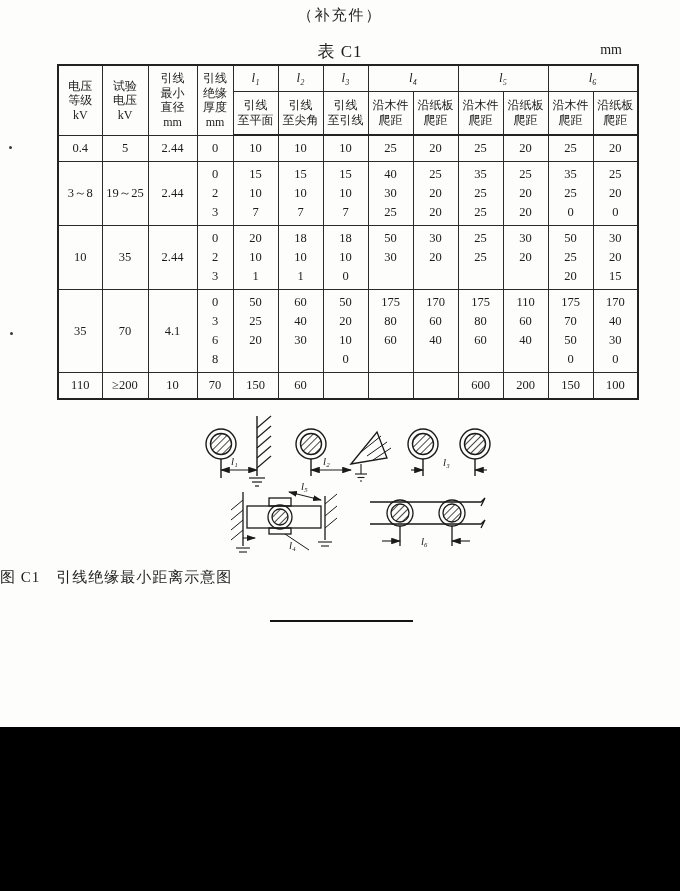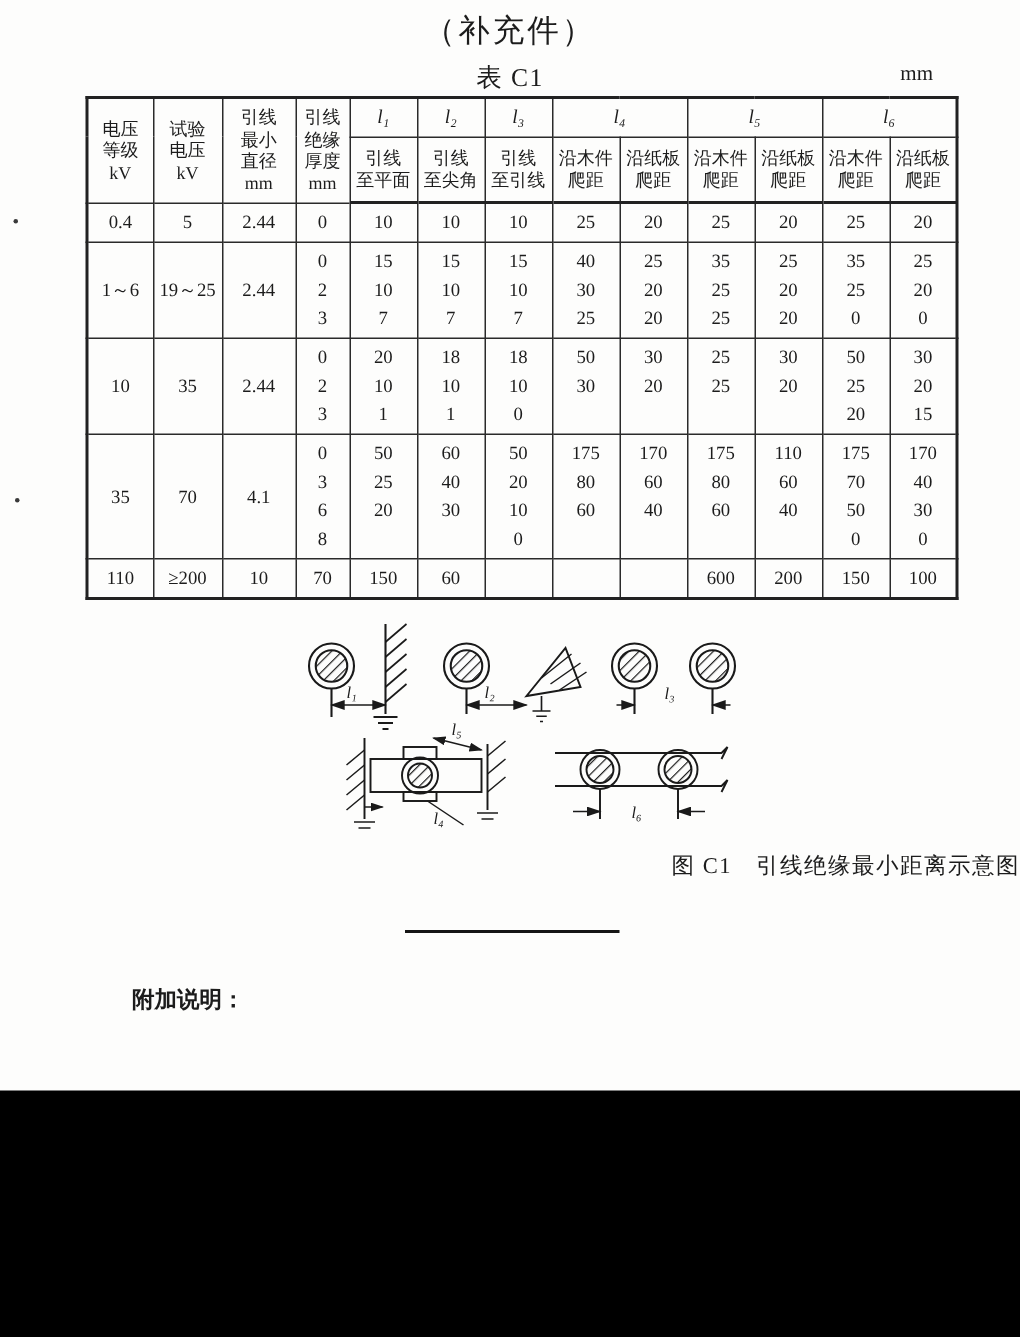--- a/index.html
+++ b/index.html
@@ -7,21 +7,21 @@
   body {
     position: relative;
     width: 680px; height: 891px;
     background: #fdfdfc;
     overflow: hidden;
     font-family: "Liberation Serif", "DejaVu Serif", serif;
     color: #1c1c1c;
   }
   .supplement {
     position: absolute; top: 6px; left: 0; width: 100%;
-    text-align: center; font-size: 21px; letter-spacing: 2px;
+    text-align: center; font-size: 15px; letter-spacing: 2px;
   }
   .table-title-row {
     position: absolute; top: 40px; left: 0; width: 100%; height: 20px;
   }
   .table-title {
     position: absolute; left: 0; width: 100%; text-align: center;
     font-size: 17px; letter-spacing: 1px;
   }
   .unit-label {
     position: absolute; right: 58px; top: 2px; font-size: 14px;
@@ -43,21 +43,21 @@
   .pre { white-space: pre-line; }
   .lsym { font-style: italic; font-family: "Liberation Serif", serif; }
   tbody td { font-size: 12.5px; padding: 3px 0; }
   tbody td .val { height: 19px; line-height: 19px; }
   .figure-wrap { position: absolute; left: 185px; top: 406px; width: 310px; height: 150px; }
   .figure-wrap svg { display: block; }
   .figlabel { font-style: italic; font-size: 11px; fill: #1a1a1a;
     font-family: "Liberation Serif", serif; }
   .fig-caption {
     position: absolute; top: 568px; left: 0; width: 100%;
-    text-align: right; font-size: 15px; letter-spacing: 1px;
+    text-align: left; font-size: 15px; letter-spacing: 1px;
   }
   .divider {
     position: absolute; left: 270px; top: 620px; width: 143px; height: 2px;
     background: #151515;
   }
   .notes { position: absolute; left: 88px; top: 655px; width: 520px; }
   .notes-heading { font-size: 15px; font-weight: bold; line-height: 24px; }
   .notes-line { font-size: 15px; line-height: 23px; }
   .bottom-bar {
     position: absolute; left: 0; top: 727px; width: 680px; height: 164px;
@@ -170,21 +170,21 @@
           <div class="val">20</div>
         </td>
         <td>
           <div class="val">25</div>
         </td>
         <td>
           <div class="val">20</div>
         </td>
       </tr>
       <tr>
-        <td>1～6</td>
+        <td>3～8</td>
         <td>19～25</td>
         <td>2.44</td>
         <td>
           <div class="val">0</div>
           <div class="val">2</div>
           <div class="val">3</div>
         </td>
         <td>
           <div class="val">15</div>
           <div class="val">10</div>
@@ -499,19 +499,18 @@
       <text class="figlabel" x="236" y="139" stroke="none" fill="#1a1a1a">l₆</text>
     </g>
   </svg>
 </div>
 
 <div class="fig-caption">图 C1　引线绝缘最小距离示意图</div>
 
 <div class="divider"></div>
 
 <div class="notes">
-  <div class="notes-heading">附加说明：</div>
 </div>
 
 <div class="speck s1"></div>
 <div class="speck s2"></div>
 
 <div class="bottom-bar"></div>
 
 </body></html>

